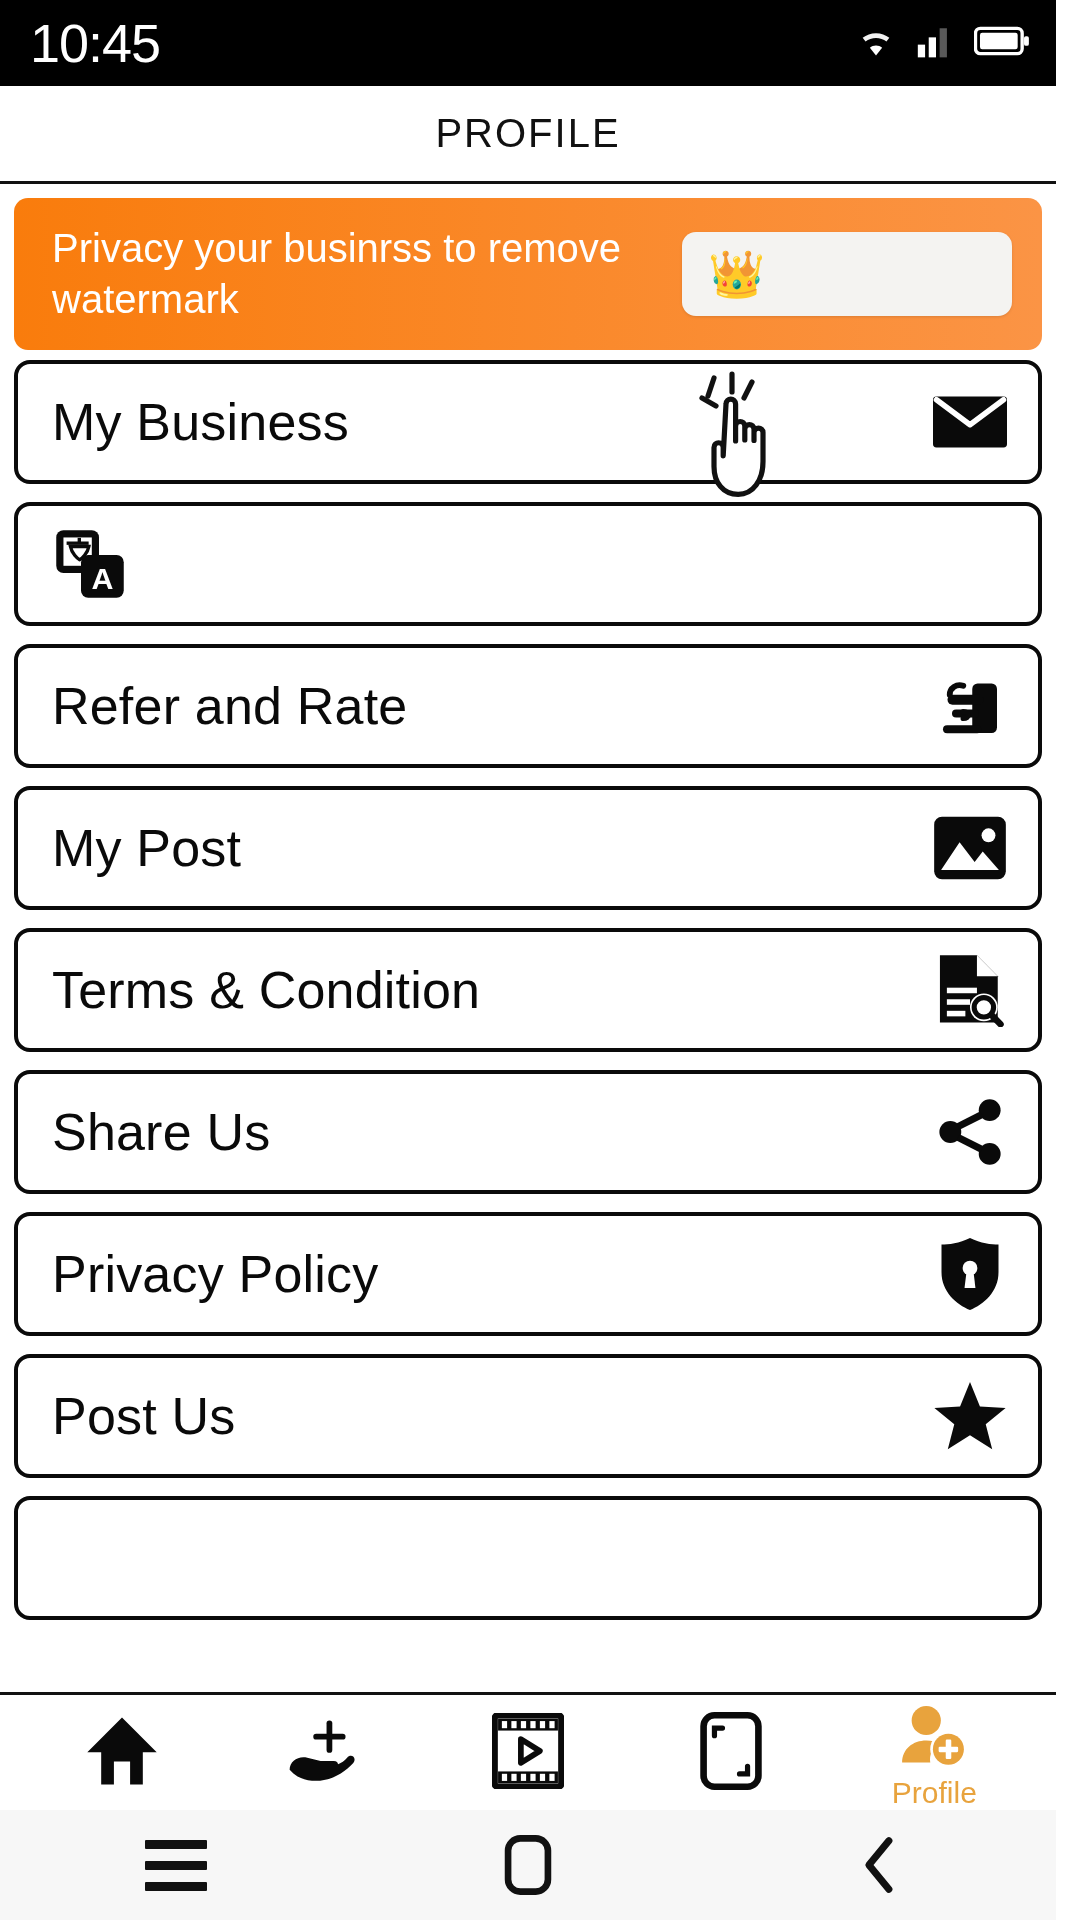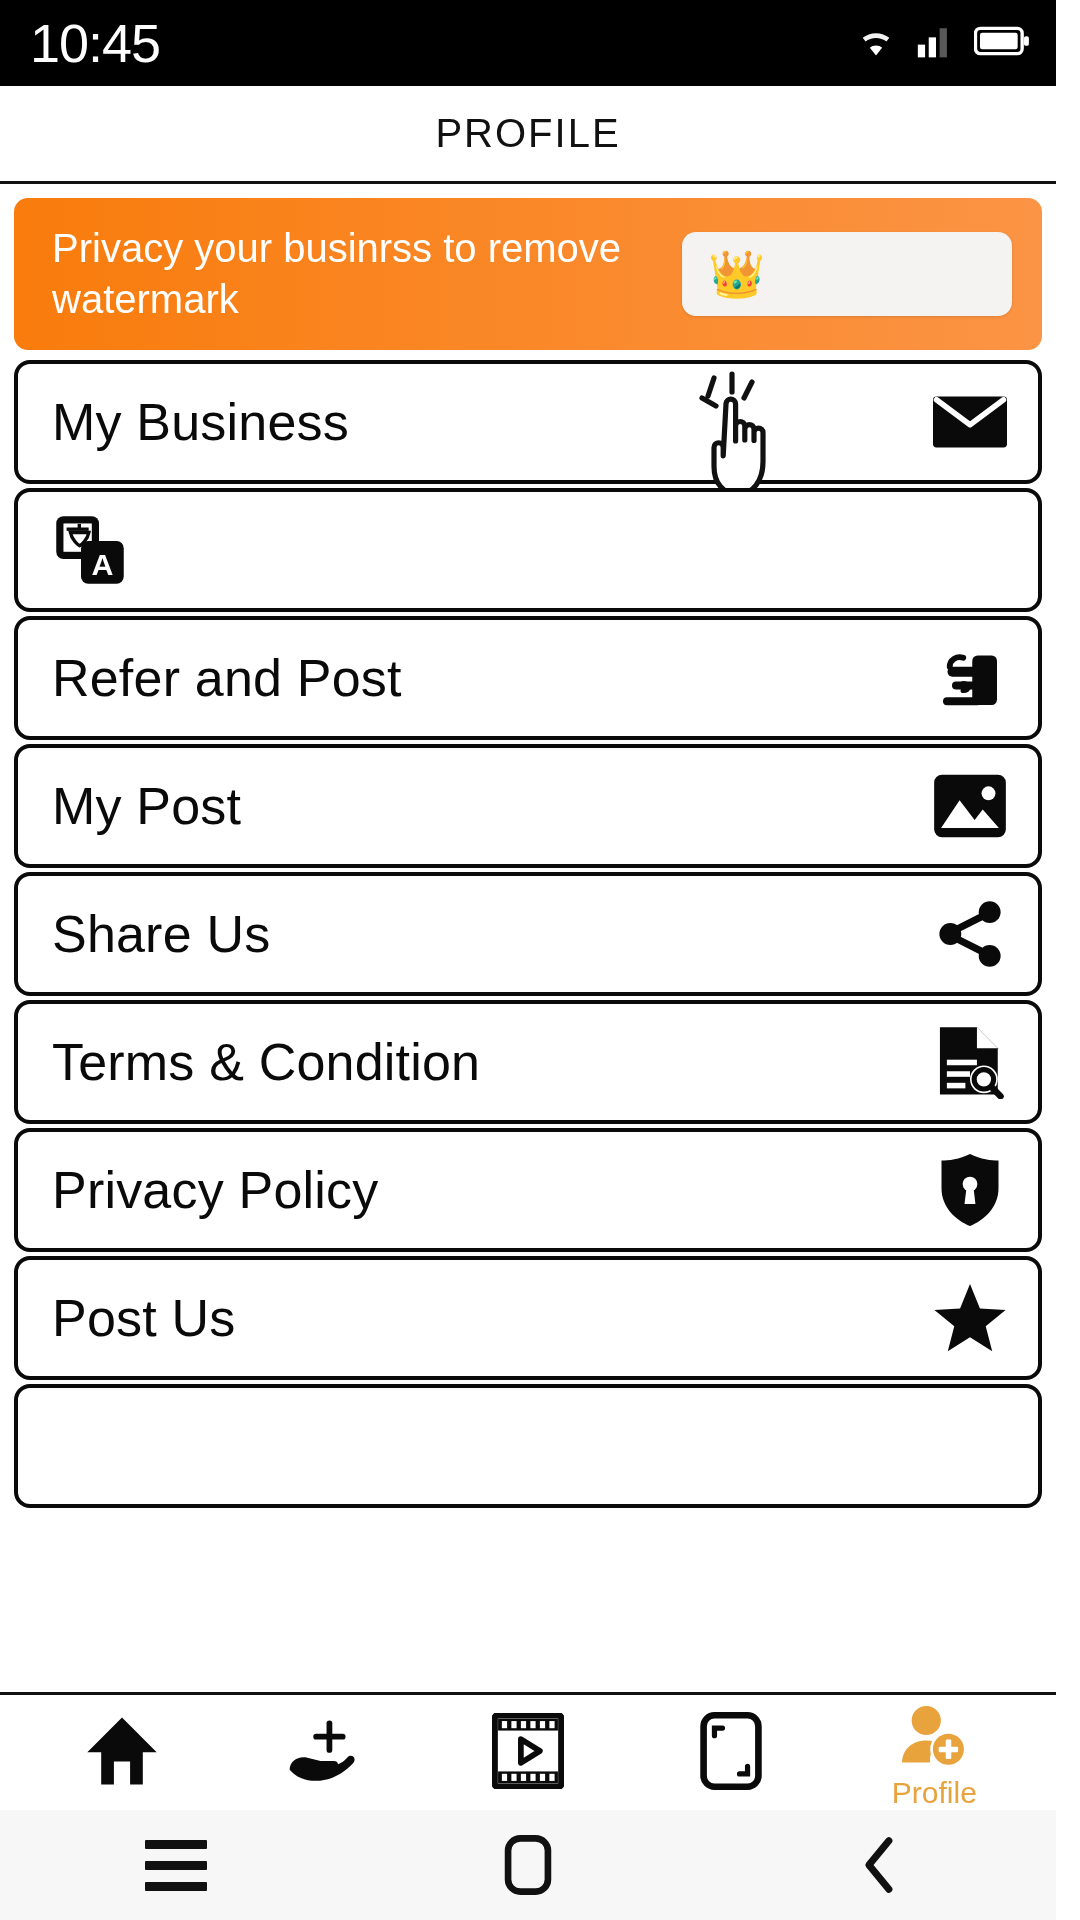--- a/index.html
+++ b/index.html
@@ -37,21 +37,21 @@
     padding:0 30px 0 38px; position:relative; overflow:hidden;
   }
   .banner-text { color:#fff; font-size:40px; line-height:1.28; max-width:600px; font-weight:400; }
   .banner-cta {
     width:330px; height:84px; border-radius:14px; background:#f4f3f1;
     display:flex; align-items:center; padding-left:26px; box-shadow:0 1px 3px rgba(0,0,0,.12);
   }
   .crown { font-size:46px; line-height:1; }
 
   
-  .menu { display:flex; flex-direction:column; gap:4px; }
+  .menu { display:flex; flex-direction:column; gap:18px; }
   .row {
     height:124px; border:4px solid #0a0a0a; border-radius:16px; background:#fff;
     display:flex; align-items:center; justify-content:space-between;
     padding:0 30px 0 34px; position:relative;
   }
   .row-label { font-size:52px; color:#0a0a0a; font-weight:400; letter-spacing:.2px; }
   .row-icon { width:76px; height:76px; display:flex; align-items:center; justify-content:center; flex:0 0 auto; }
   .row.partial { height:124px; }
 
   
@@ -153,71 +153,71 @@
               <path d="M10.5 4.4h1.5v1.9h-1.5z"></path>
               <path d="M7.3 8.2h8.2c-0.6 3.1-3.1 5.4-4.1 5.9-1.0-0.5-3.5-2.8-4.1-5.9z" fill="none" stroke="#0a0a0a" stroke-width="1.5"></path>
             </g>
             <rect x="12" y="12" width="19" height="19" rx="3.2" fill="#0a0a0a"></rect>
             <text x="21.5" y="27" font-family="'Liberation Sans',sans-serif" font-size="13.5" font-weight="bold" fill="#fff" text-anchor="middle">A</text>
           </svg>
         </span>
       </div>
 
       <div class="row">
-        <span class="row-label">Refer and Post</span>
+        <span class="row-label">Refer and Rate</span>
         <span class="row-icon">
           <svg width="72" height="72" viewBox="0 0 32 32">
             <rect x="17" y="6" width="11" height="22" rx="2.4" fill="#0a0a0a"></rect>
             <rect x="6" y="11" width="16" height="4.4" rx="2.2" fill="#0a0a0a"></rect>
             <rect x="8" y="17.5" width="12" height="3.6" rx="1.8" fill="#0a0a0a"></rect>
             <rect x="4" y="24.5" width="17" height="3.6" rx="1.8" fill="#0a0a0a"></rect>
             <path d="M7 11 c0-3 3-5 6-4" fill="none" stroke="#0a0a0a" stroke-width="2.6" stroke-linecap="round"></path>
             <path d="M13 18.5 c3 0 3 3 0 3" fill="none" stroke="#0a0a0a" stroke-width="2.4" stroke-linecap="round"></path>
           </svg>
         </span>
       </div>
 
       <div class="row">
         <span class="row-label">My Post</span>
         <span class="row-icon">
           <svg width="74" height="66" viewBox="0 0 32 28">
             <rect x="0.5" y="0.5" width="31" height="27" rx="3.4" fill="#0a0a0a"></rect>
             <circle cx="24" cy="8.5" r="3" fill="#fff"></circle>
             <path d="M3.5 23.5 L11.5 11.5 L18 20 L21.5 15.5 L28.5 23.5 Z" fill="#fff"></path>
-          </svg>
-        </span>
-      </div>
-
-      <div class="row">
-        <span class="row-label">Share Us</span>
-        <span class="row-icon">
-          <svg width="70" height="70" viewBox="0 0 32 32">
-            <circle cx="25" cy="6" r="5" fill="#0a0a0a"></circle>
-            <circle cx="25" cy="26" r="5" fill="#0a0a0a"></circle>
-            <circle cx="7" cy="16" r="5" fill="#0a0a0a"></circle>
-            <line x1="10.5" y1="13.5" x2="21.5" y2="8" stroke="#0a0a0a" stroke-width="3.2"></line>
-            <line x1="10.5" y1="18.5" x2="21.5" y2="24" stroke="#0a0a0a" stroke-width="3.2"></line>
           </svg>
         </span>
       </div>
 
       <div class="row">
         <span class="row-label">Terms &amp; Condition</span>
         <span class="row-icon">
           <svg width="70" height="74" viewBox="0 0 30 32">
             <path d="M2 1 h16 l9 9 v20 H2 Z" fill="#0a0a0a"></path>
             <path d="M18 1 v9 h9 Z" fill="#fff"></path>
             <g fill="#fff">
               <rect x="5" y="15" width="13" height="2.4"></rect>
               <rect x="5" y="20" width="10" height="2.4"></rect>
               <rect x="5" y="25" width="8" height="2.4"></rect>
             </g>
             <circle cx="21" cy="23.5" r="6" fill="#fff"></circle>
             <circle cx="21" cy="23.5" r="4.2" fill="none" stroke="#0a0a0a" stroke-width="2.2"></circle>
             <line x1="24.3" y1="26.8" x2="28.2" y2="30.8" stroke="#0a0a0a" stroke-width="2.8" stroke-linecap="round"></line>
+          </svg>
+        </span>
+      </div>
+
+      <div class="row">
+        <span class="row-label">Share Us</span>
+        <span class="row-icon">
+          <svg width="70" height="70" viewBox="0 0 32 32">
+            <circle cx="25" cy="6" r="5" fill="#0a0a0a"></circle>
+            <circle cx="25" cy="26" r="5" fill="#0a0a0a"></circle>
+            <circle cx="7" cy="16" r="5" fill="#0a0a0a"></circle>
+            <line x1="10.5" y1="13.5" x2="21.5" y2="8" stroke="#0a0a0a" stroke-width="3.2"></line>
+            <line x1="10.5" y1="18.5" x2="21.5" y2="24" stroke="#0a0a0a" stroke-width="3.2"></line>
           </svg>
         </span>
       </div>
 
       <div class="row">
         <span class="row-label">Privacy Policy</span>
         <span class="row-icon">
           <svg width="62" height="76" viewBox="0 0 26 32">
             <path d="M13 0.8 C8.5 3 4 3.6 1 3.6 v11.6 c0 8.4 6.3 13.7 12 16 5.7-2.3 12-7.6 12-16 V3.6 c-3 0-7.5-.6-12-2.8 z" fill="#0a0a0a"></path>
             <circle cx="13" cy="13.5" r="3.1" fill="#fff"></circle>

